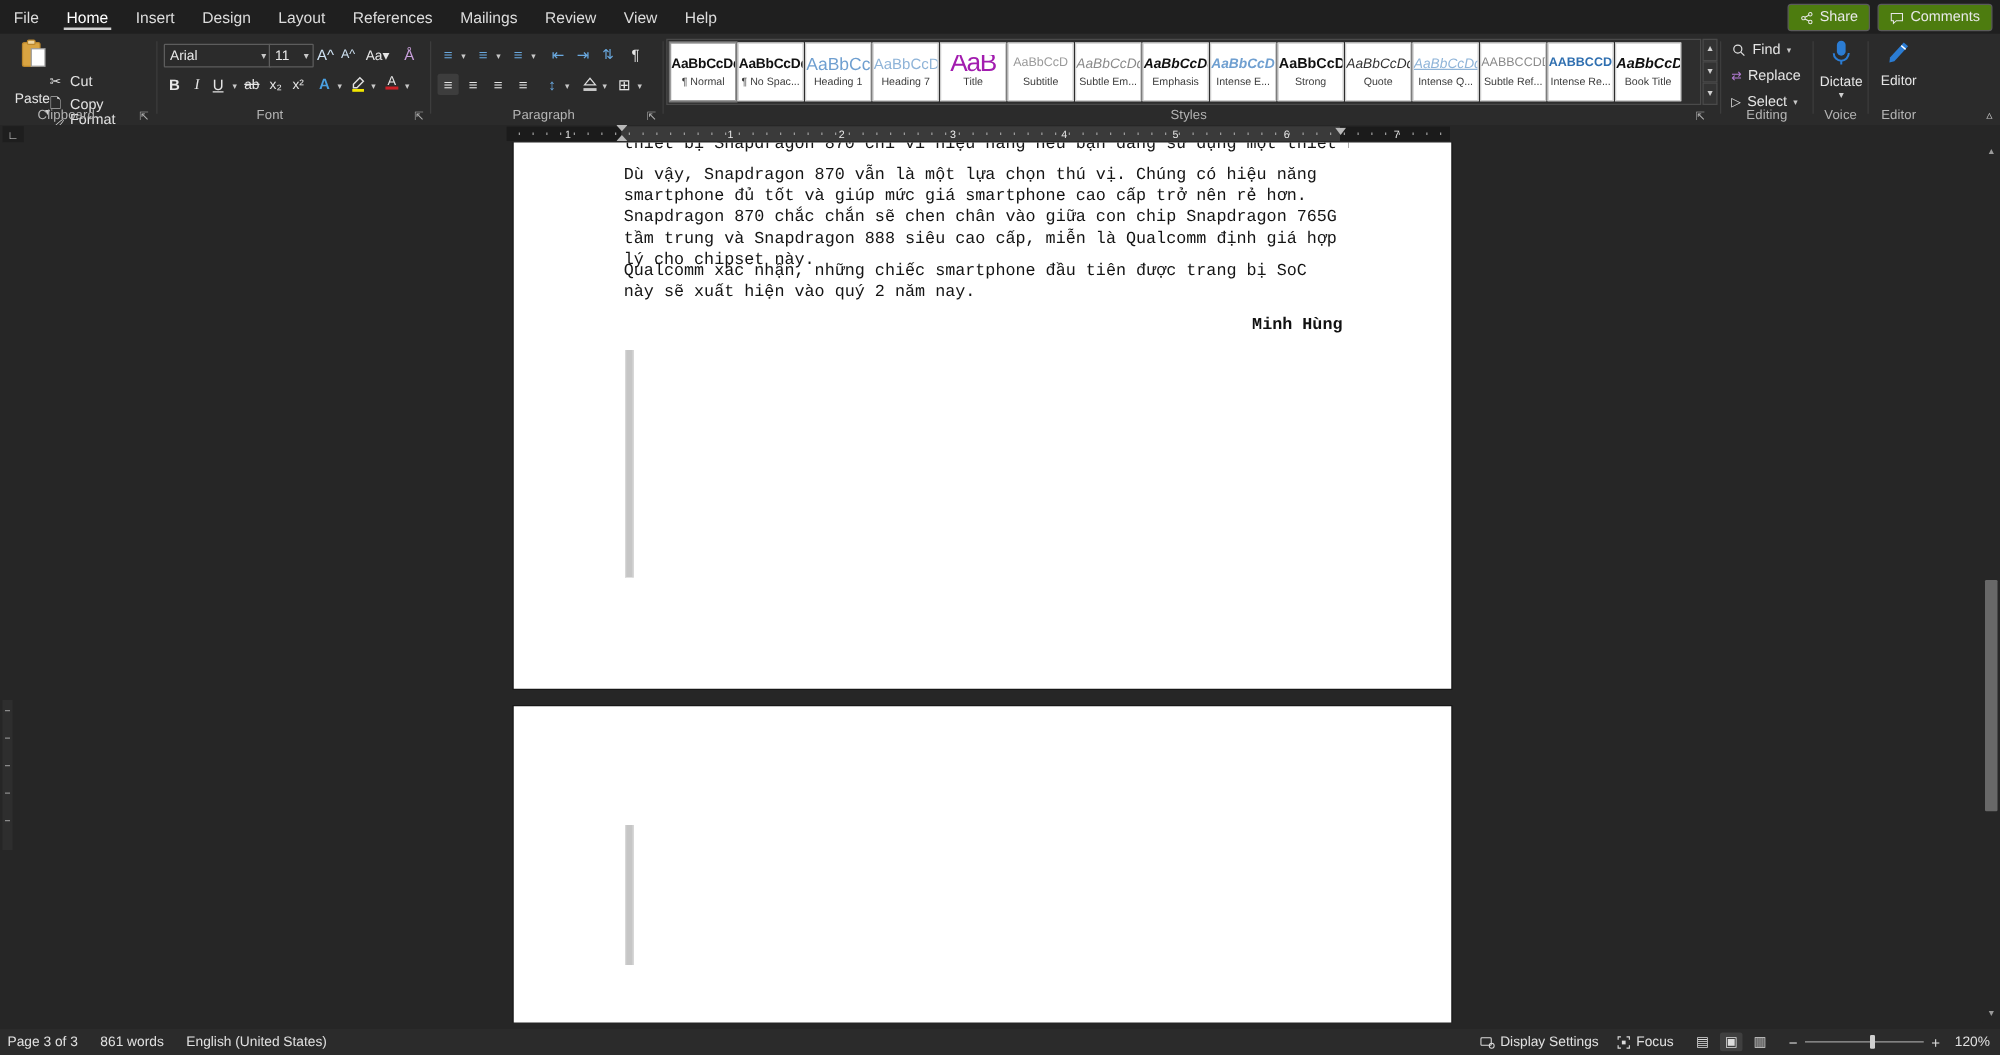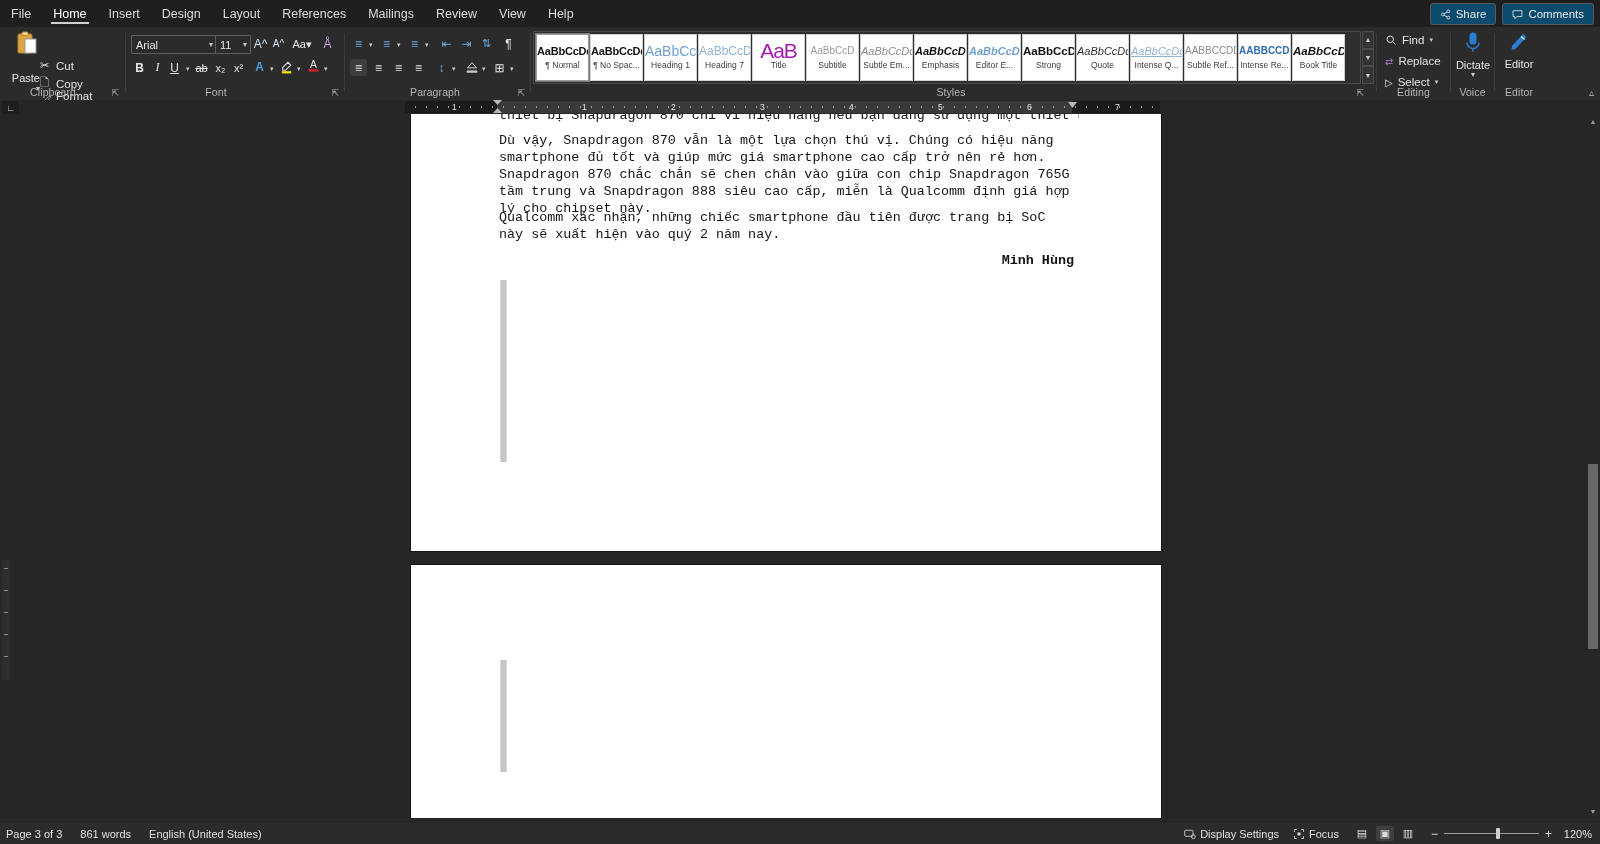--- a/index.html
+++ b/index.html
@@ -22,21 +22,21 @@
     display:flex;align-items:center;cursor:default;position:relative;
   }
   .tab.active{color:#ffffff;}
   .tab.active:after{
     content:"";position:absolute;left:9px;right:9px;bottom:3px;height:2px;background:#d0d0d0;
   }
   .winbtns{position:absolute;right:6px;top:3px;display:flex;gap:6px;}
   .wbtn{
     height:20px;display:flex;align-items:center;gap:5px;
     padding:0 9px;border:1px solid #5a5a5a;border-radius:3px;
-    font-size:11.5px;color:#e8e8e8;background:#0c4a6e;
+    font-size:11.5px;color:#e8e8e8;background:#4d7c0f;
   }
 
   
   .ribbon{
     position:absolute;left:0;top:27px;width:1600px;height:73px;
     background:#2b2b2b;
   }
   .rgroup{position:absolute;top:0;height:73px;}
   .grouplabel{
     position:absolute;bottom:2px;left:0;right:0;text-align:center;
@@ -347,21 +347,21 @@
           <div class="stile">
             <div class="pv" style="color:#8a8a8a;font-style:italic;font-size:11px;">AaBbCcDd</div>
             <div class="nm">Subtle Em...</div>
           </div>
           <div class="stile">
             <div class="pv" style="color:#111;font-style:italic;font-weight:bold;font-size:11px;">AaBbCcDd</div>
             <div class="nm">Emphasis</div>
           </div>
           <div class="stile">
             <div class="pv" style="color:#6f9fd0;font-style:italic;font-weight:bold;font-size:11px;">AaBbCcDd</div>
-            <div class="nm">Editor E...</div>
+            <div class="nm">Intense E...</div>
           </div>
           <div class="stile">
             <div class="pv" style="color:#111;font-weight:bold;font-size:11.5px;">AaBbCcDd</div>
             <div class="nm">Strong</div>
           </div>
           <div class="stile">
             <div class="pv" style="color:#333;font-style:italic;font-size:11px;">AaBbCcDd</div>
             <div class="nm">Quote</div>
           </div>
           <div class="stile">

